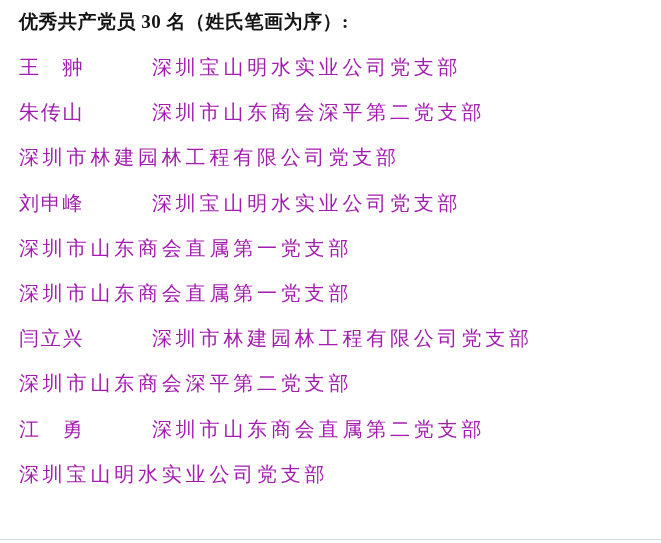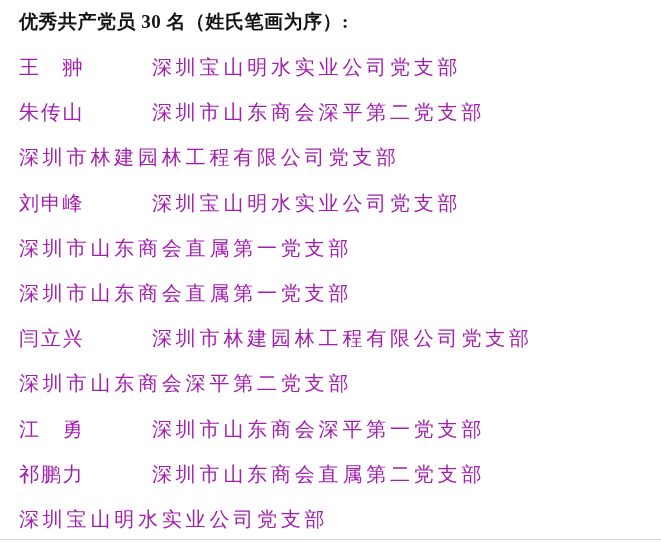--- a/index.html
+++ b/index.html
@@ -83,24 +83,20 @@
     </div>
     <div class="row">
       <span class="name">闫立兴</span>
       <span class="org">深圳市林建园林工程有限公司党支部</span>
     </div>
     <div class="row">
       <span class="org">深圳市山东商会深平第二党支部</span>
     </div>
     <div class="row">
       <span class="name">江　勇</span>
-      <span class="org">深圳市山东商会深平第一党支部</span>
-    </div>
-    <div class="row">
-      <span class="name">祁鹏力</span>
       <span class="org">深圳市山东商会直属第二党支部</span>
     </div>
     <div class="row">
       <span class="org">深圳宝山明水实业公司党支部</span>
     </div>
   </div>
 
   <div class="divider"></div>
 </div>
 

